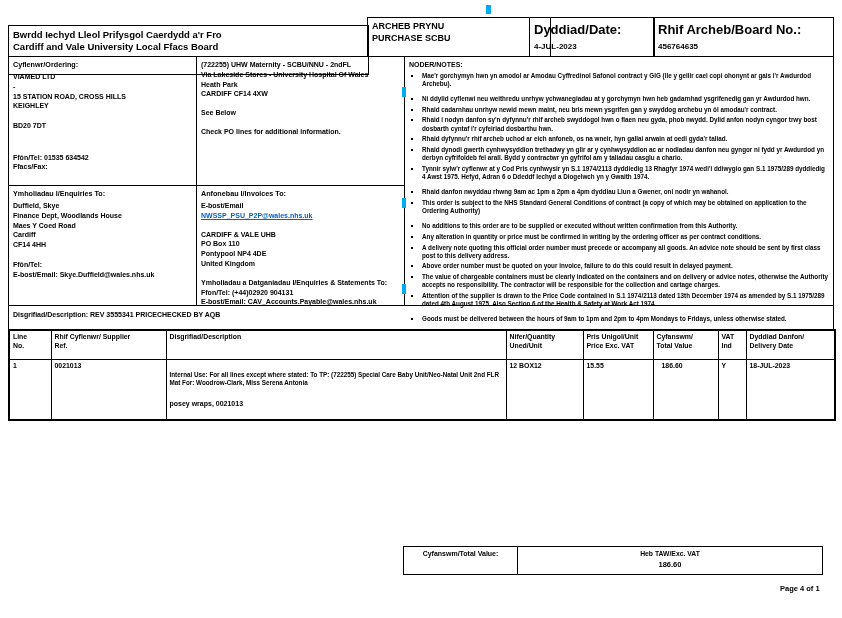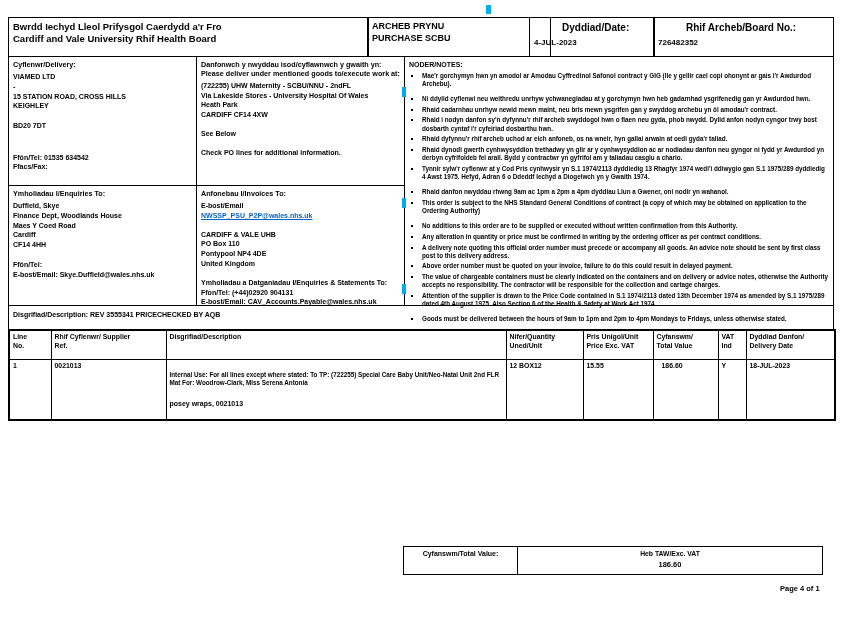--- a/index.html
+++ b/index.html
@@ -2,21 +2,21 @@
 <html><head>
 <meta charset="utf-8">
 <style>
   html,body{margin:0;padding:0;background:#fff;}
   body{font-family:"Liberation Sans",sans-serif;font-weight:bold;color:#000;}
   .page{position:relative;width:842px;height:618px;background:#fff;overflow:hidden;}
   .box{position:absolute;border:1.5px solid #000;box-sizing:border-box;padding:3px 4px;font-size:7px;line-height:1.4;}
   .lines > *{min-height:9.5px;white-space:pre-wrap;}
   .org-title{font-size:9.5px;line-height:1.25;}
   .po-title{font-size:9px;line-height:1.3;}
-  .hdr-label{font-size:10px;margin-left:28px;}
+  .hdr-label{font-size:13px;}
   .hdr-value{font-size:8px;margin-top:2px;}
   .sec-label{font-size:7.2px;margin-bottom:2px;}
   .addr{font-size:7px;}
   .small-note{font-size:6.3px;line-height:1.3;}
   .notes-list{margin:2px 0 0 0;padding-left:13px;list-style-type:square;}
   .notes-list > li{margin-bottom:2.5px;font-size:6.3px;line-height:1.3;}
   .notes-list > li:nth-child(1),
   .notes-list > li:nth-child(7),
   .notes-list > li:nth-child(9),
   .notes-list > li:nth-child(15){margin-bottom:7px;}
@@ -32,56 +32,55 @@
   .totals .t-label{width:114px;border-right:1.5px solid #000;box-sizing:border-box;display:flex;align-items:flex-start;justify-content:center;font-size:7px;padding-top:3px;}
   .totals .t-value{flex:1;text-align:center;font-size:6.8px;padding-top:2px;line-height:1.5;}
   .footer{position:absolute;left:780px;top:584px;font-size:7.5px;}
   .phone-row{margin-top:2px;}
 </style>
 </head>
 <body>
 
 <div class="page">
 
-  <div class="box" style="left:8px;top:17px;width:361px;height:40px;">
+  <div class="box" style="left:8px;top:25px;width:361px;height:50px;">
     <div class="org-title">Bwrdd Iechyd Lleol Prifysgol Caerdydd a'r Fro</div>
-    <div class="org-title">Cardiff and Vale University Rhif Health Board</div>
+    <div class="org-title">Cardiff and Vale University Local Ffacs Board</div>
   </div>
   <div class="box" style="left:367px;top:17px;width:184px;height:40px;">
     <div class="po-title">ARCHEB PRYNU</div>
     <div class="po-title">PURCHASE SCBU</div>
   </div>
   <div class="box" style="left:529px;top:17px;width:126px;height:40px;">
     <div class="hdr-label">Dyddiad/Date:</div>
     <div class="hdr-value">4-JUL-2023</div>
   </div>
   <div class="box" style="left:653px;top:17px;width:181px;height:40px;">
     <div class="hdr-label">Rhif Archeb/Board No.:</div>
-    <div class="hdr-value">726482352</div>
+    <div class="hdr-value">456764635</div>
   </div>
 
   <div class="box" style="left:8px;top:56px;width:189px;height:130px;">
-    <div class="sec-label">Cyflenwr/Delivery:</div>
+    <div class="sec-label">Cyflenwr/Ordering:</div>
     <div class="addr lines">
         <div>VIAMED LTD</div>
         <div>-</div>
         <div>15 STATION ROAD, CROSS HILLS</div>
         <div>KEIGHLEY</div>
         <div></div>
         <div>BD20 7DT</div>
       </div>
     <div class="addr phone-row" style="margin-top:22px;">
       <span>Ffôn/Tel:</span>
       <span>01535 634542</span>
     </div>
     <div class="addr">Ffacs/Fax:</div>
   </div>
 
   <div class="box" style="left:196px;top:56px;width:209px;height:130px;">
-    <div class="sec-label" style="line-height:1.3;">Danfonwch y nwyddau isod/cyflawnwch y gwaith yn: Please deliver under mentioned goods to/execute work at:</div>
     <div class="addr lines">
         <div>(722255) UHW Maternity - SCBU/NNU - 2ndFL</div>
         <div>Via Lakeside Stores - University Hospital Of Wales</div>
         <div>Heath Park</div>
         <div>CARDIFF CF14 4XW</div>
       </div>
     <div class="addr" style="margin-top:9px;">See Below</div>
     <div class="addr" style="margin-top:9px;">Check PO lines for additional information.</div>
   </div>
 

